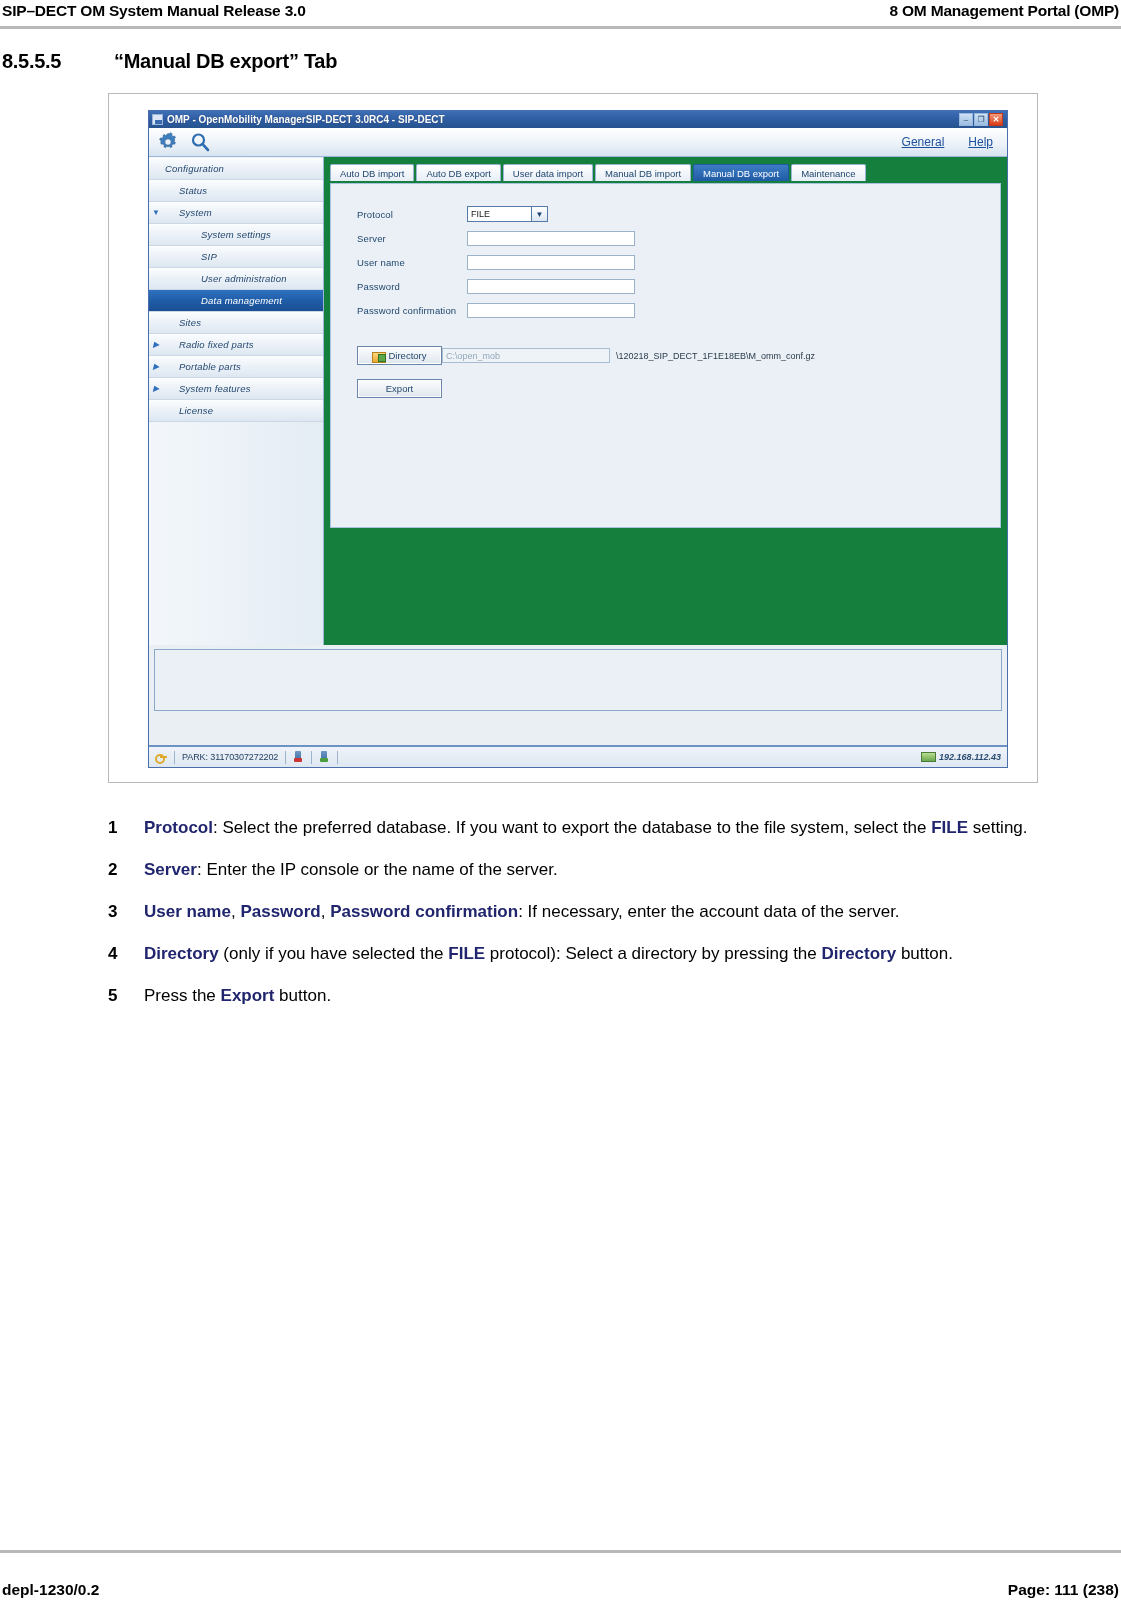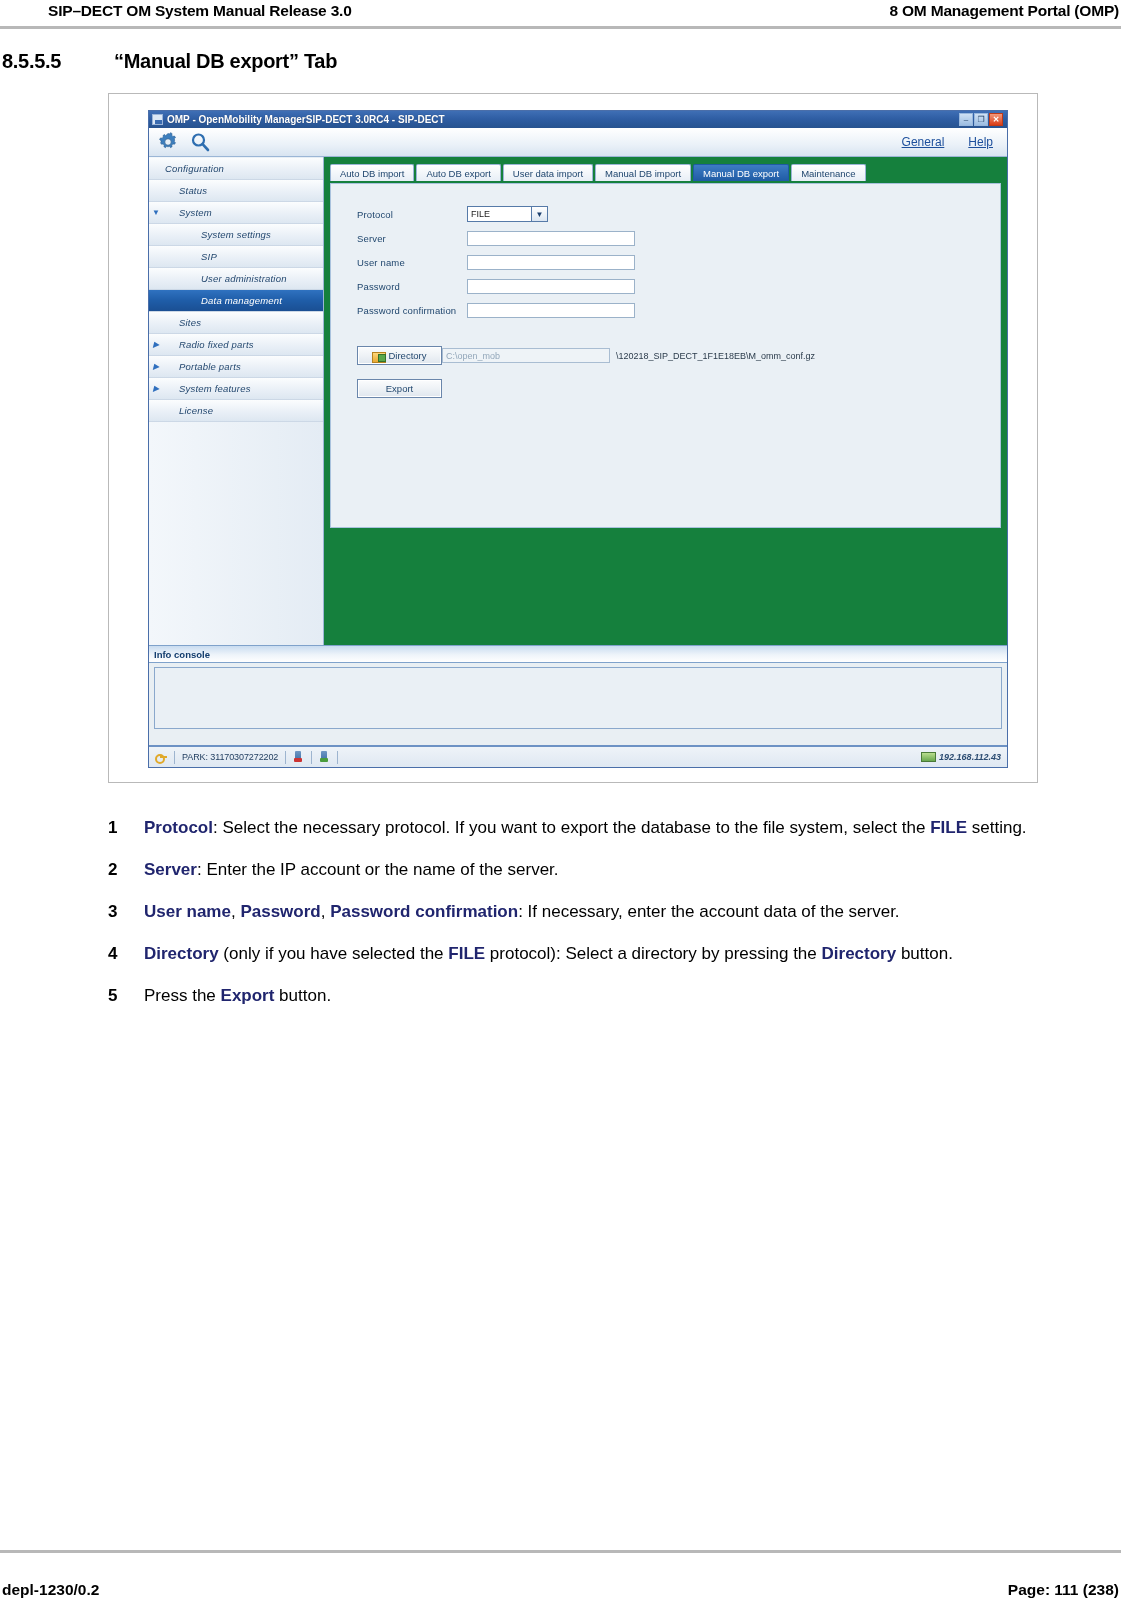--- a/index.html
+++ b/index.html
@@ -18,21 +18,20 @@
   .page-header {
     position: absolute;
     left: 0; top: 0; width: 1121px; height: 30px;
     display: flex; align-items: flex-start; justify-content: space-between;
     padding: 2px 2px 0 2px;
   }
   .page-header .hdr-left,
   .page-header .hdr-right {
     font-size: 15.5px; font-weight: bold; letter-spacing: -0.2px;
     white-space: nowrap;
-    margin-left: 46px;
   }
   .hdr-rule {
     position: absolute; left: 0; top: 26px; width: 1121px; height: 3px;
     background: #b8b8b8;
   }
 
   
   .section-title {
     position: absolute; left: 2px; top: 50px;
     font-size: 20px; font-weight: bold; letter-spacing: -0.3px;
@@ -444,21 +443,20 @@
         </div>
 
         <div class="dir-row export-row">
           <div class="btn">Export</div>
         </div>
 
       </div>
     </div>
   </div>
 
-  <div class="infoconsole-hdr">Info console</div>
   <div class="infoconsole-body"></div>
 
   <div class="statusbar">
     <span class="key-ico"></span>
     <span class="sb-sep"></span>
     <span class="sb-park">PARK: 31170307272202</span>
     <span class="sb-sep"></span>
     <span class="phone-ico red"></span>
     <span class="sb-sep"></span>
     <span class="phone-ico green"></span>
@@ -467,25 +465,25 @@
       <span class="pc-ico"></span>
       <span class="sb-ip">192.168.112.43</span>
     </span>
   </div>
 
 </div>
 
 <div class="steps">
   <div class="step">
     <div class="step-num">1</div>
-    <div class="step-text"><b>Protocol</b><span>: Select the necessary protocol. If you want to export the database to the file system, select the </span><b>FILE</b><span> setting.</span></div>
+    <div class="step-text"><b>Protocol</b><span>: Select the preferred database. If you want to export the database to the file system, select the </span><b>FILE</b><span> setting.</span></div>
   </div>
   <div class="step">
     <div class="step-num">2</div>
-    <div class="step-text"><b>Server</b><span>: Enter the IP account or the name of the server.</span></div>
+    <div class="step-text"><b>Server</b><span>: Enter the IP console or the name of the server.</span></div>
   </div>
   <div class="step">
     <div class="step-num">3</div>
     <div class="step-text"><b>User name</b><span>, </span><b>Password</b><span>, </span><b>Password confirmation</b><span>: If necessary, enter the account data of the server.</span></div>
   </div>
   <div class="step">
     <div class="step-num">4</div>
     <div class="step-text"><b>Directory</b><span> (only if you have selected the </span><b>FILE</b><span> protocol): Select a directory by pressing the </span><b>Directory</b><span> button.</span></div>
   </div>
   <div class="step">

